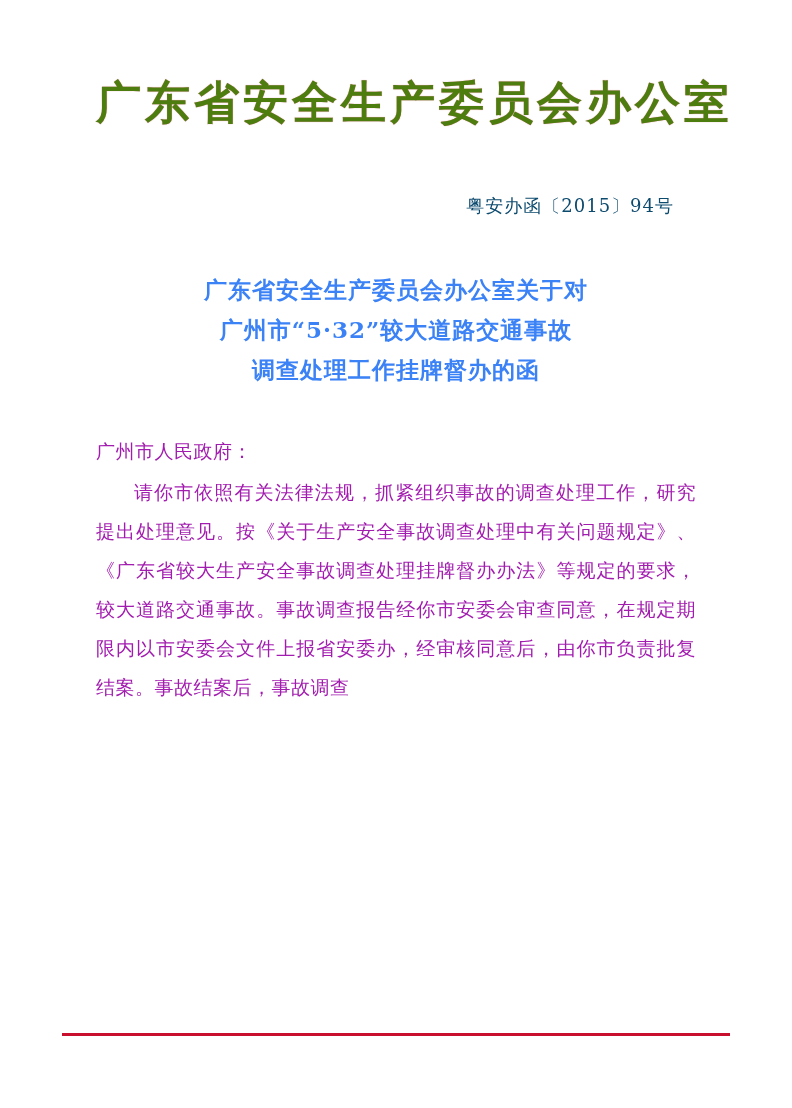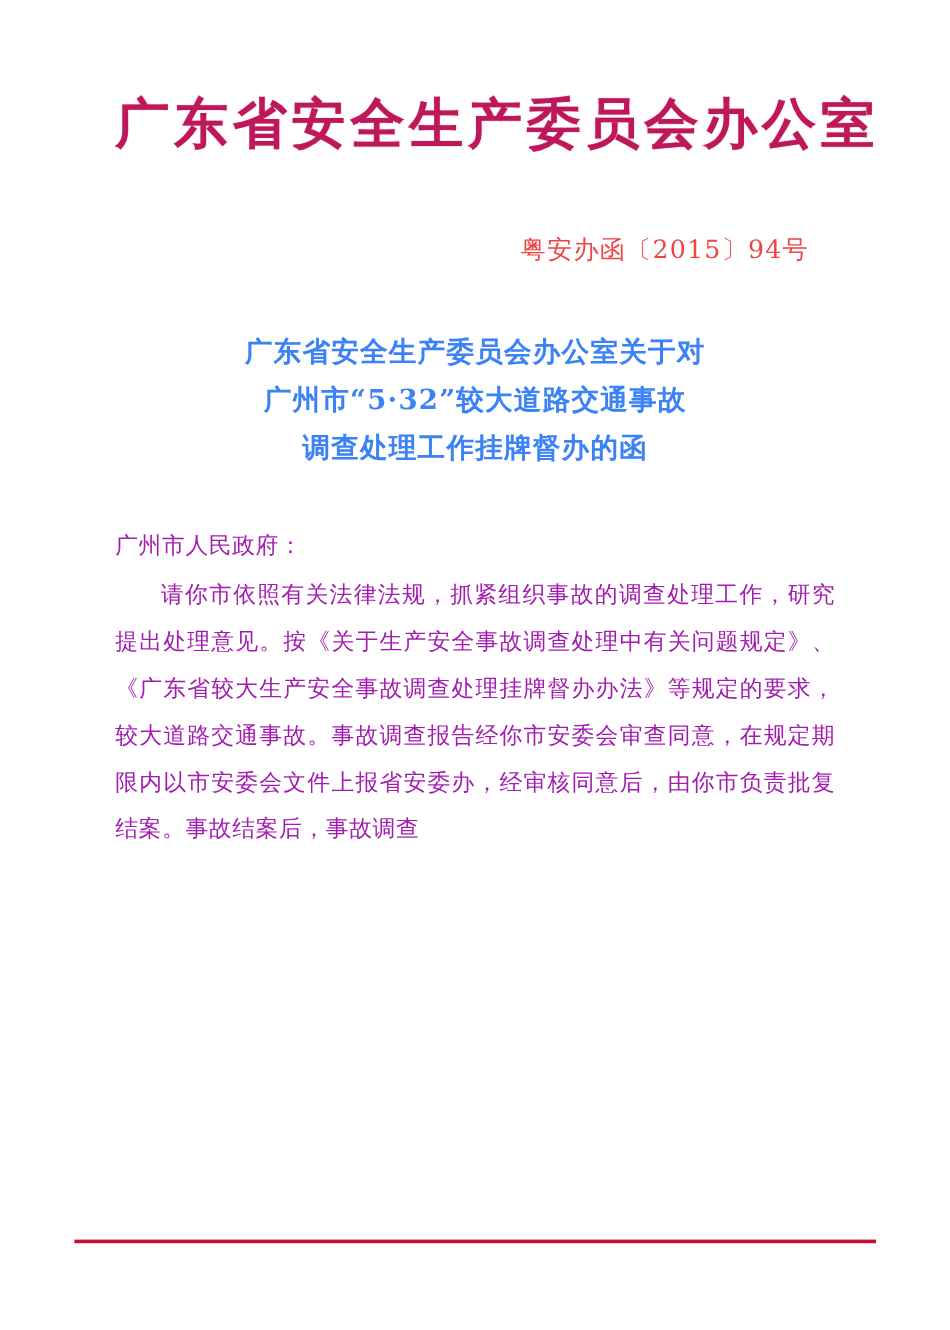--- a/index.html
+++ b/index.html
@@ -22,40 +22,40 @@
     box-sizing: border-box;
     padding: 0 96px;
   }
 
   
   .letterhead {
     padding-top: 78px;
     text-align: center;
   }
   .letterhead-title {
-    color: #be185d;
+    color: #4d7c0f;
     font-family: "DejaVu Serif", "Liberation Serif", serif;
     font-weight: bold;
     font-size: 45px;
     letter-spacing: 4px;
     line-height: 1.1;
     white-space: nowrap;
     text-shadow: 0 0 1px rgba(200,16,46,0.55);
   }
 
   
   .doc-number-row {
     margin-top: 66px;
     text-align: right;
     padding-right: 22px;
   }
   .doc-number {
-    font-size: 21px;
+    font-size: 18px;
     letter-spacing: 1px;
-    color: #ef4444;
+    color: #0c4a6e;
   }
 
   
   .red-rule {
     position: absolute;
     left: 62px;
     right: 62px;
     top: 1033px;
     height: 3px;
     background: #c8102e;

